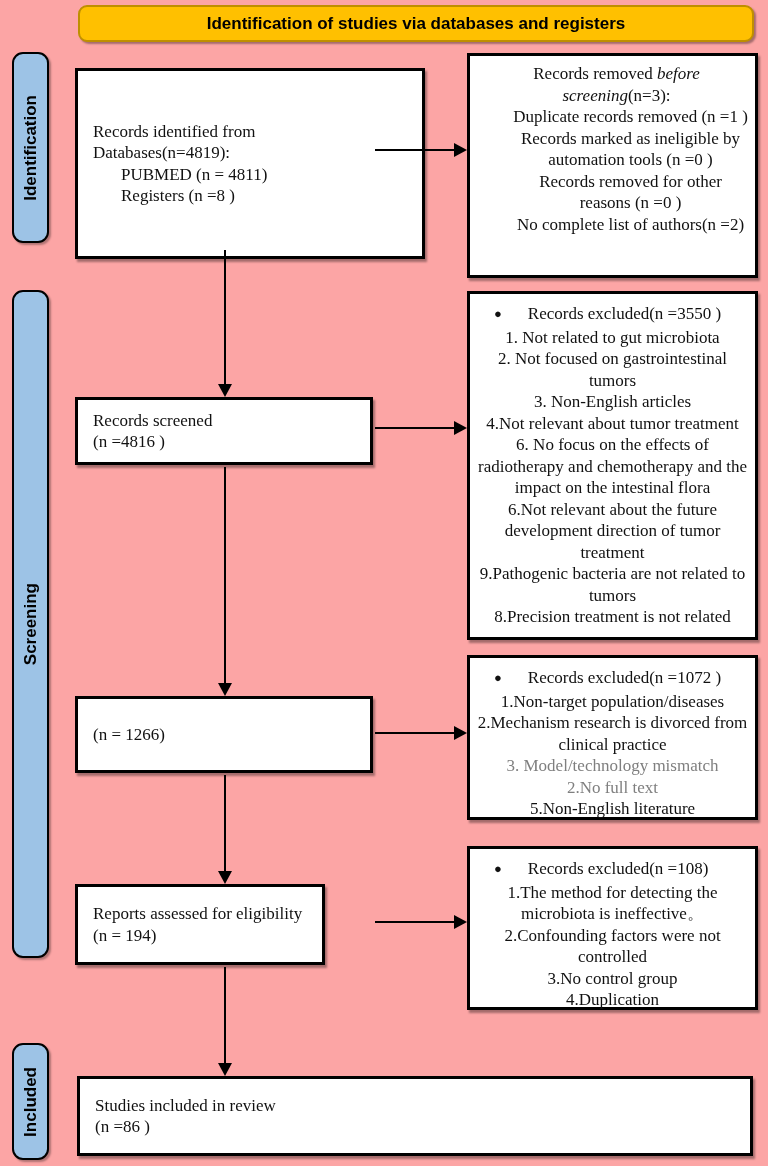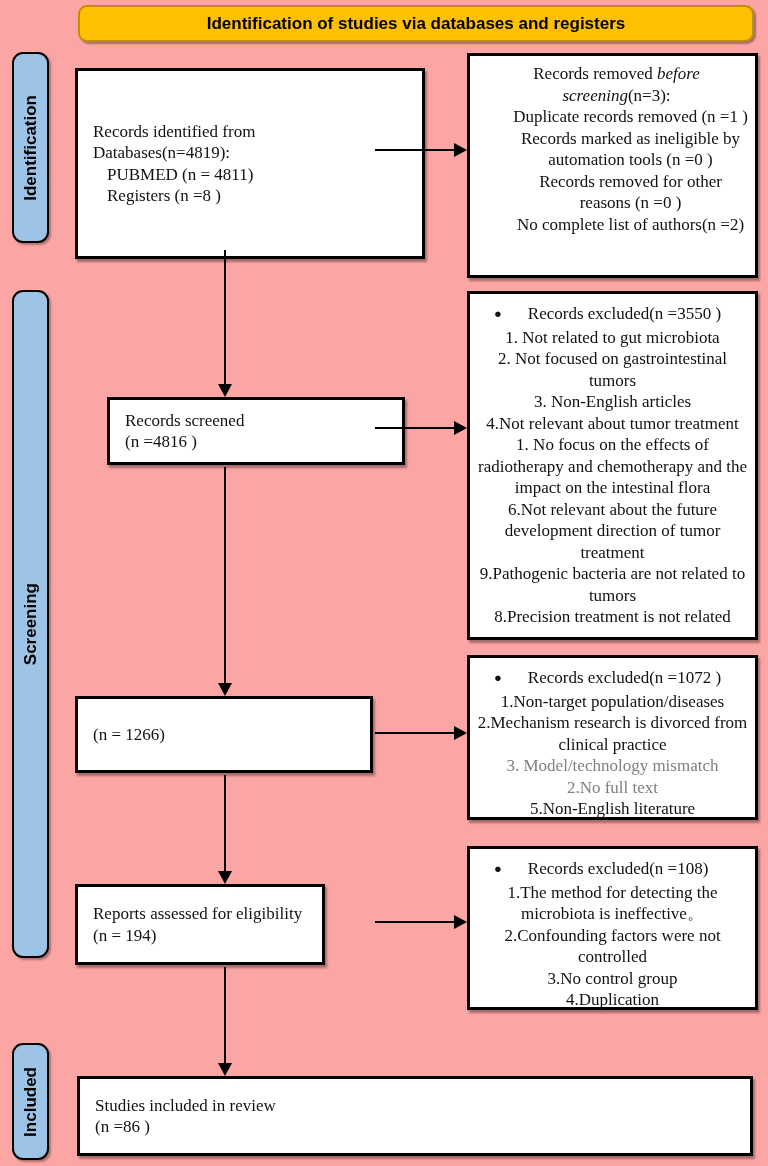--- a/index.html
+++ b/index.html
@@ -20,21 +20,21 @@
   .stage span{writing-mode:vertical-rl;transform:rotate(180deg);
          font-family:"Liberation Sans", sans-serif;font-weight:bold;font-size:17px;color:#000;
          white-space:nowrap;}
 
   
   .box{position:absolute;background:#fff;border:3px solid #000;box-sizing:border-box;
        box-shadow:2px 3px 2px rgba(0,0,0,0.35);font-size:17px;line-height:21.5px;}
   .vcenter{display:flex;flex-direction:column;justify-content:center;}
   .pad-main{padding:4px 8px 4px 15px;}
   .pad-right{padding:7px 6px 4px 6px;text-align:center;}
-  .indent{margin-left:14px;}
+  .indent{margin-left:28px;}
   .indent-r{margin-left:28px;}
   .muted{color:#7f7f7f;}
   .bullet-row{display:flex;align-items:baseline;margin:2px 0 1px 18px;}
   .bullet-glyph{font-size:13px;margin-right:26px;transform:translateY(-1px);}
 
   
   .hline{position:absolute;height:2px;background:#000;}
   .vline{position:absolute;width:2px;background:#000;}
   .head-right{position:absolute;width:0;height:0;
               border-left:13px solid #000;border-top:7px solid transparent;border-bottom:7px solid transparent;}
@@ -60,21 +60,21 @@
     <span>Included</span>
   </div>
 
   <div class="box vcenter pad-main" style="left:75px;top:68px;width:350px;height:191px;">
     <div>Records identified from</div>
     <div>Databases(n=4819):</div>
     <div class="indent">PUBMED (n = 4811)</div>
     <div class="indent">Registers (n =8 )</div>
   </div>
 
-  <div class="box vcenter pad-main" style="left:75px;top:397px;width:298px;height:68px;margin-left:32px;">
+  <div class="box vcenter pad-main" style="left:75px;top:397px;width:298px;height:68px;">
     <div>Records screened</div>
     <div>(n =4816 )</div>
   </div>
 
   <div class="box vcenter pad-main" style="left:75px;top:696px;width:298px;height:77px;">
     <div>(n = 1266)</div>
   </div>
 
   <div class="box vcenter pad-main" style="left:75px;top:884px;width:250px;height:81px;">
     <div>Reports assessed for eligibility</div>
@@ -98,21 +98,21 @@
 
   <div class="box pad-right" style="left:467px;top:291px;width:291px;height:349px;">
     <div class="bullet-row">
       <span class="bullet-glyph">●</span>
       <span>Records excluded(n =3550 )</span>
     </div>
     <div>1. Not related to gut microbiota</div>
     <div>2. Not focused on gastrointestinal tumors</div>
     <div>3. Non-English articles</div>
     <div>4.Not relevant about tumor treatment</div>
-    <div>1. No focus on the effects of radiotherapy and chemotherapy and the impact on the intestinal flora</div>
+    <div>6. No focus on the effects of radiotherapy and chemotherapy and the impact on the intestinal flora</div>
     <div>6.Not relevant about the future development direction of tumor treatment</div>
     <div>9.Pathogenic bacteria are not related to tumors</div>
     <div>8.Precision treatment is not related</div>
   </div>
 
   <div class="box pad-right" style="left:467px;top:655px;width:291px;height:165px;">
     <div class="bullet-row">
       <span class="bullet-glyph">●</span>
       <span>Records excluded(n =1072 )</span>
     </div>

